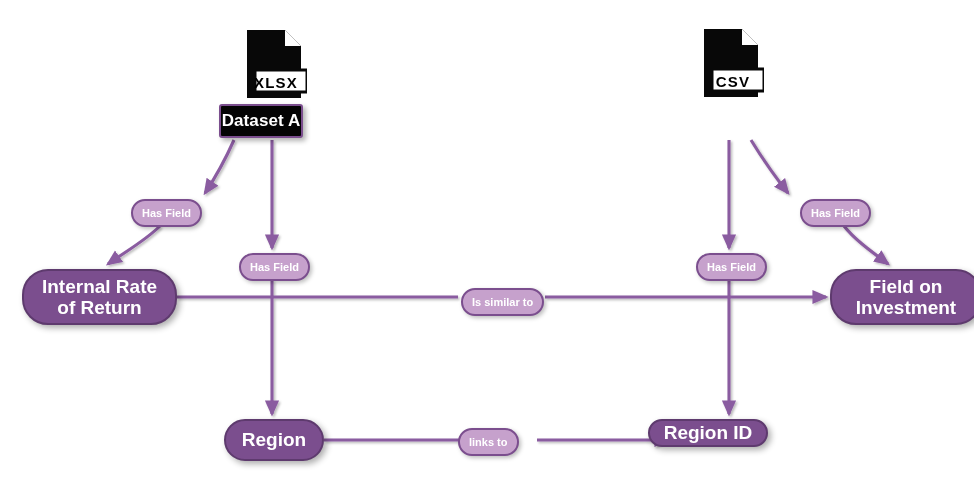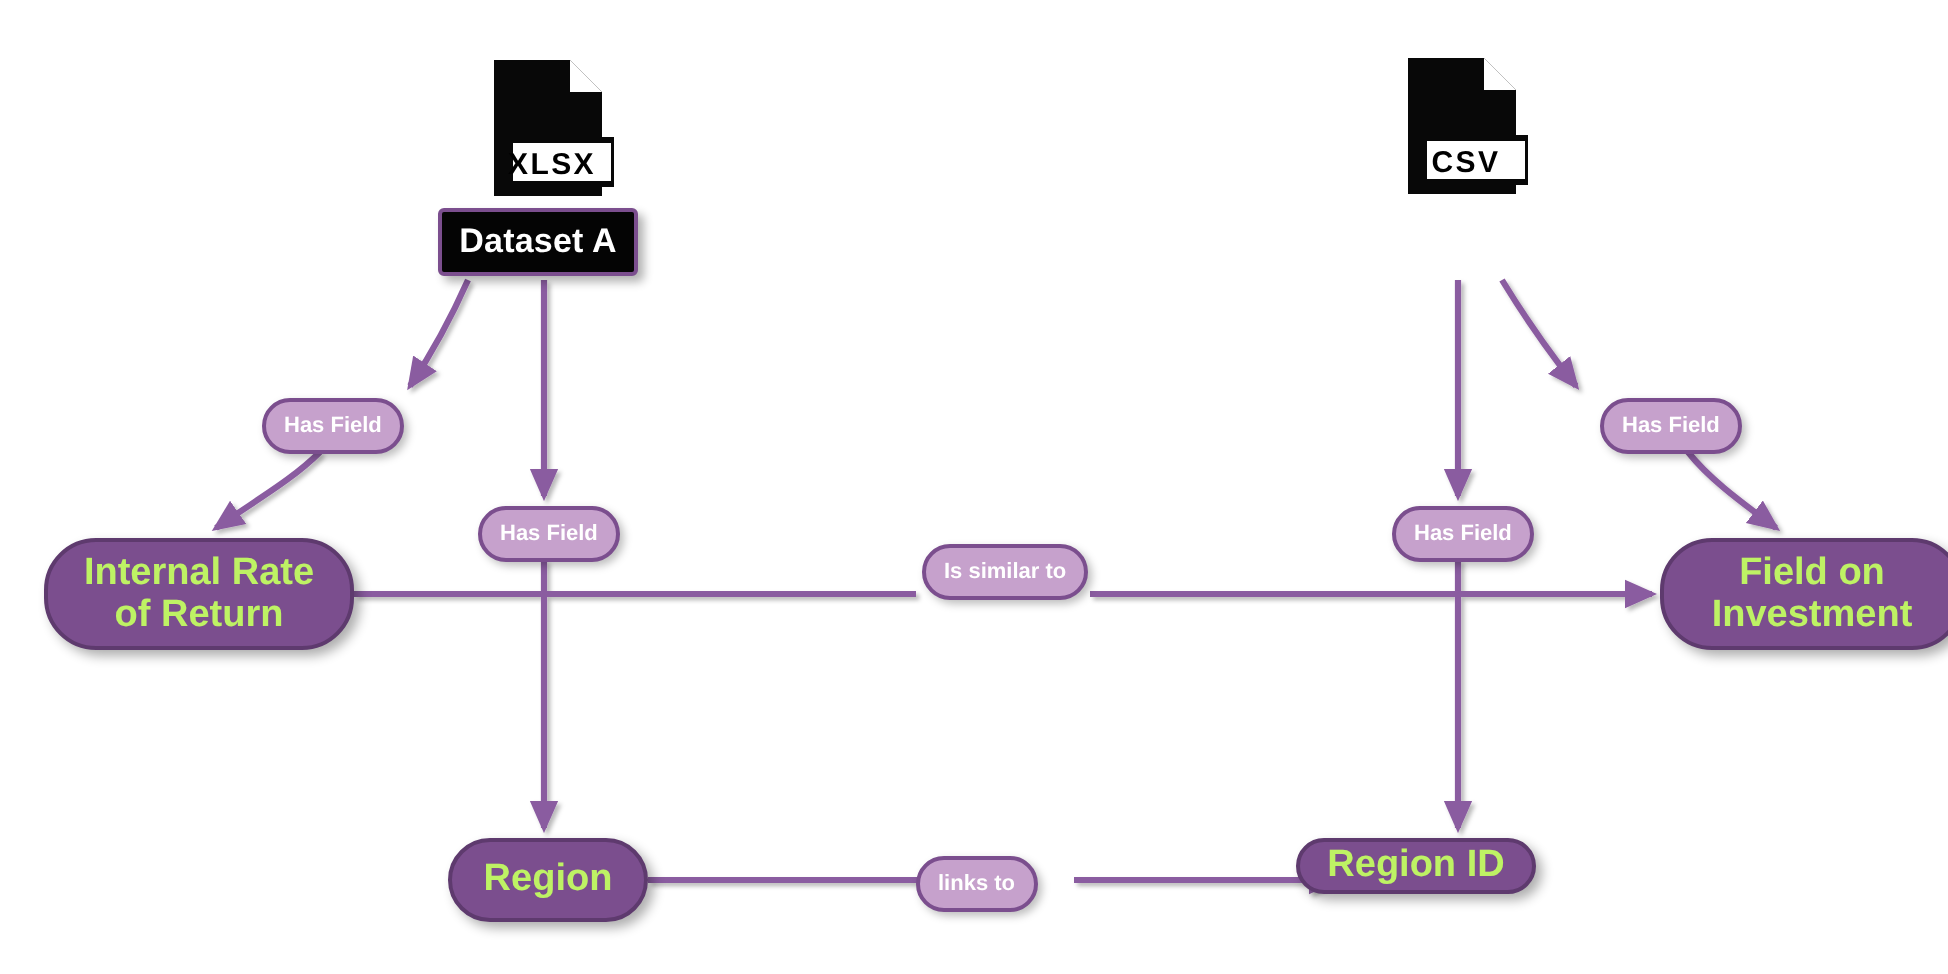--- a/index.html
+++ b/index.html
@@ -70,21 +70,21 @@
     border: 2.5px solid #5E3A6E;
     border-radius: 26px;
     box-shadow: 3px 3px 6px rgba(0,0,0,0.32);
     display: flex;
     align-items: center;
     justify-content: center;
     box-sizing: border-box;
     text-align: center;
   }
   .entity-node .node-label {
-    color: #bef264;
+    color: #ffffff;
     font-size: 19px;
     font-weight: bold;
     line-height: 1.12;
     white-space: pre-line;
   }
 
   
   .edge-pill {
     position: absolute;
     background: #C6A1CC;
@@ -159,21 +159,21 @@
 
   <div class="file-icon" style="left:702px; top:27px;">
     <svg width="62" height="72" viewBox="0 0 62 72" xmlns="http://www.w3.org/2000/svg">
       <path d="M2 2 H40 L56 18 V70 H2 Z" fill="#080808"></path>
       <path d="M40 2 L56 18 H40 Z" fill="#ffffff"></path>
       <rect x="10" y="42" width="52" height="22" fill="#ffffff" stroke="#080808" stroke-width="3"></rect>
     </svg>
     <span class="ext-text">CSV</span>
   </div>
 
-  <div class="dataset-node" style="left:219px; top:104px; width:100px; height:34px;">
+  <div class="dataset-node" style="left:219px; top:104px; width:84px; height:34px;">
     <span class="node-label">Dataset A</span>
   </div>
 
 
   <div class="entity-node" style="left:22px; top:269px; width:155px; height:56px;">
     <span class="node-label">Internal Rate
 of Return</span>
   </div>
 
   <div class="entity-node" style="left:830px; top:269px; width:152px; height:56px;">
@@ -198,21 +198,21 @@
   </div>
 
   <div class="edge-pill" style="left:800px; top:199px;">
     <span class="pill-label">Has Field</span>
   </div>
 
   <div class="edge-pill" style="left:696px; top:253px;">
     <span class="pill-label">Has Field</span>
   </div>
 
-  <div class="edge-pill" style="left:461px; top:272px;">
+  <div class="edge-pill" style="left:461px; top:288px;">
     <span class="pill-label">Is similar to</span>
   </div>
 
   <div class="edge-pill" style="left:458px; top:428px;">
     <span class="pill-label">links to</span>
   </div>
 
 </div>
 
 </body></html>

